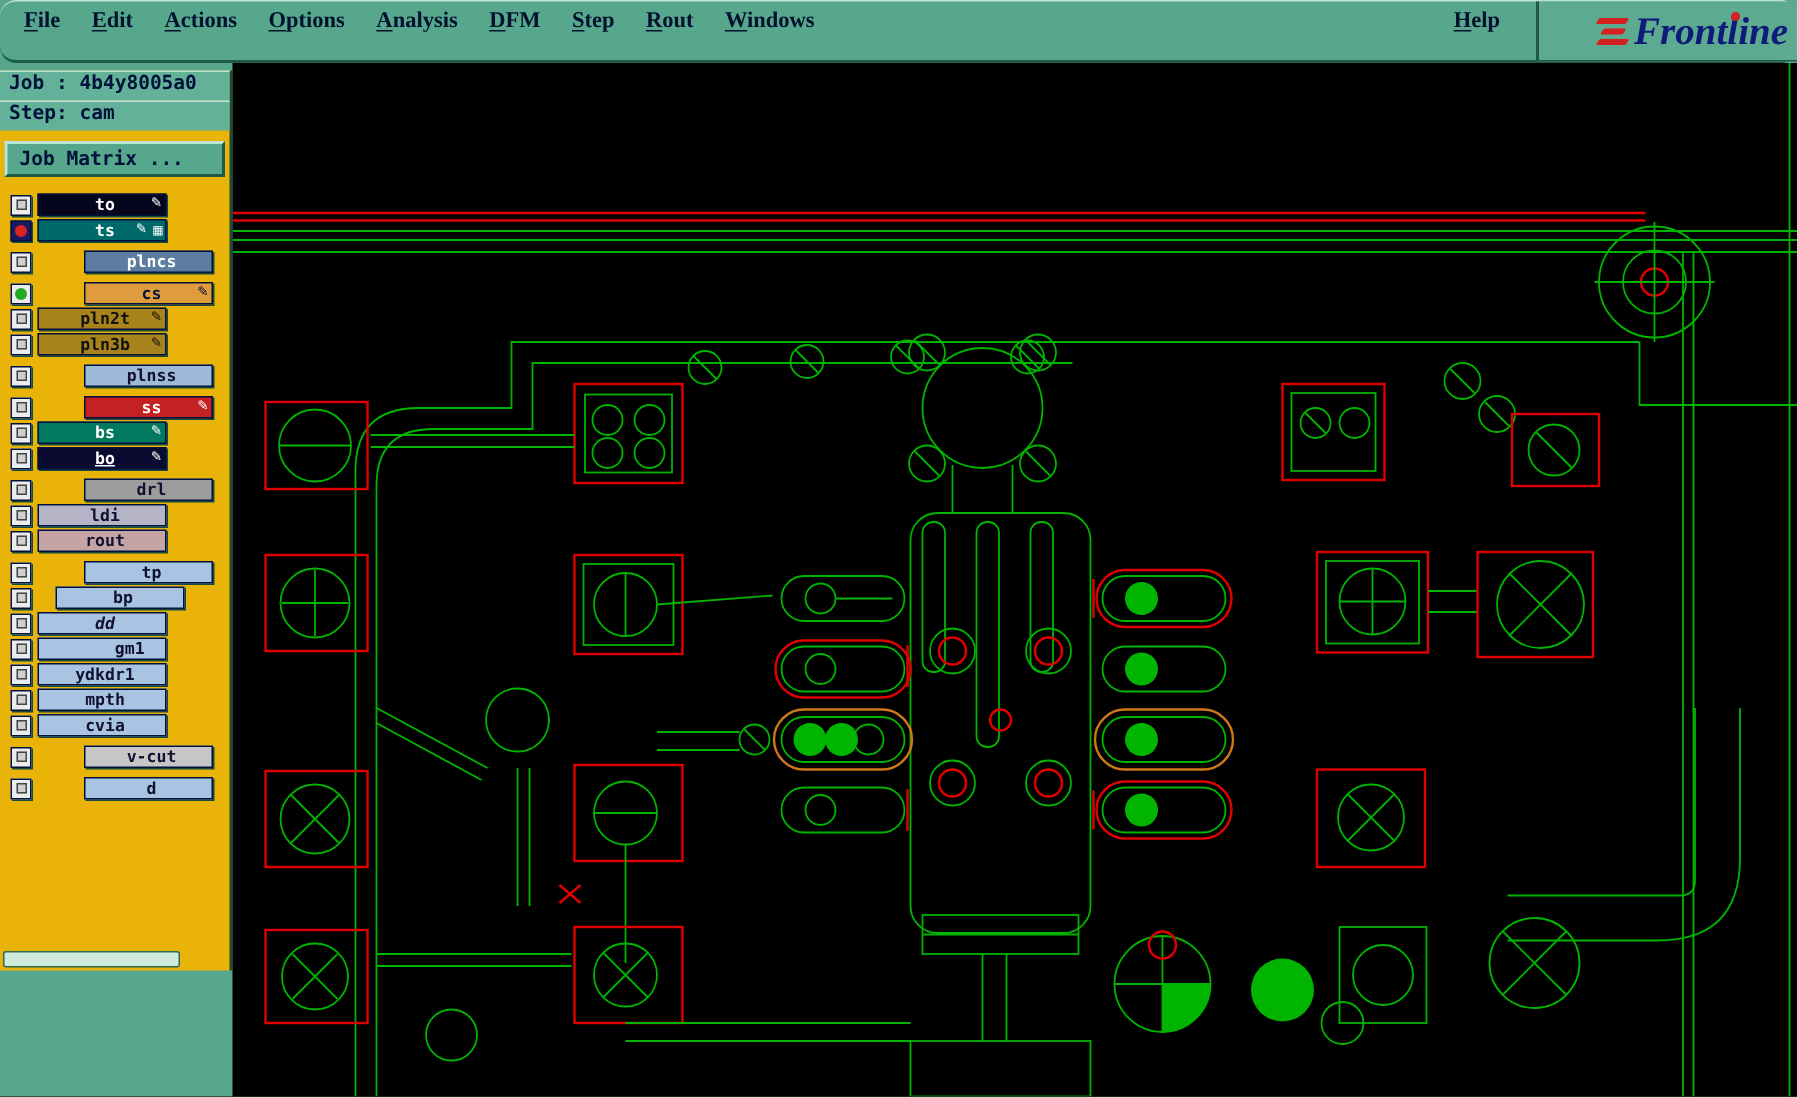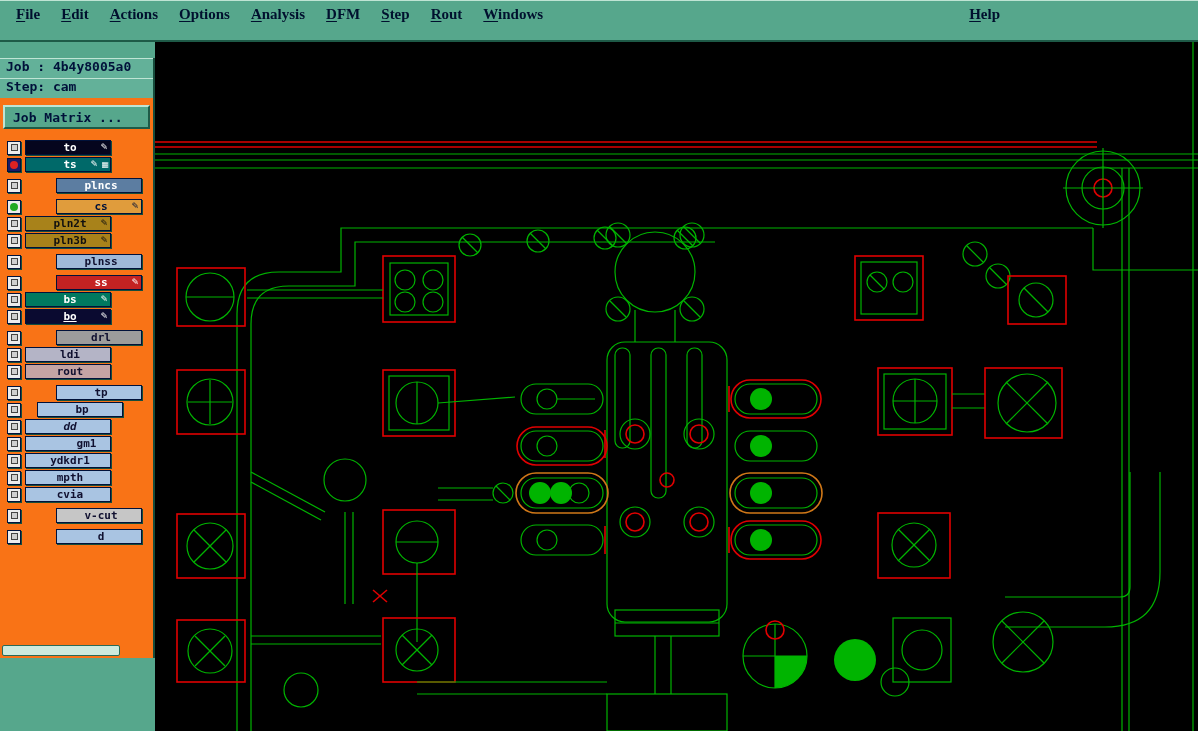--- a/index.html
+++ b/index.html
@@ -10,20 +10,21 @@
   }
   .app{position:absolute;inset:0;}
 
   
   .topbar{
     position:absolute;left:0;top:0;width:1198px;height:42px;
     background:#56a78c;
     border-top:1px solid #bfe4d4;
     border-bottom:2px solid #1e5a47;
     box-sizing:border-box;
+    border-radius:11px;
   }
   .menu-items{
     position:absolute;left:16px;top:5px;
     display:flex;gap:21px;
   }
   .menu-item{
     font:bold 15px "Liberation Serif",serif;
     color:#00102e;cursor:default;white-space:nowrap;
   }
   .menu-item .mn{text-decoration:underline;text-underline-offset:2px;}
@@ -51,22 +52,22 @@
     font:bold italic 26px "Liberation Serif",serif;
     color:#101a7a;letter-spacing:0px;position:relative;
   }
   .logo-dot{
     position:absolute;right:38px;top:7px;width:6px;height:6px;
     border-radius:50%;background:#d42020;
   }
 
   
   .sidebar{
-    position:absolute;left:0;top:58px;width:155px;height:600px;
-    background:#f97316;border-right:2px solid #164c3b;box-sizing:border-box;
+    position:absolute;left:0;top:47px;width:155px;height:600px;
+    background:#eab308;border-right:2px solid #164c3b;box-sizing:border-box;
   }
   .job-strip{
     height:19px;line-height:19px;padding-left:6px;
     font:bold 13px "DejaVu Sans Mono",monospace;color:#00113a;
     background:#63b199;border-top:1px solid #bfe4d4;
     white-space:pre;
   }
   .job-matrix{
     display:block;margin:7px 3px 9px 3px;width:147px;height:24px;
     font:bold 13px "DejaVu Sans Mono",monospace;color:#00113a;
@@ -128,20 +129,29 @@
         <div class="menu-item"><span class="mn">E</span>dit</div>
         <div class="menu-item"><span class="mn">A</span>ctions</div>
         <div class="menu-item"><span class="mn">O</span>ptions</div>
         <div class="menu-item"><span class="mn">A</span>nalysis</div>
         <div class="menu-item"><span class="mn">D</span>FM</div>
         <div class="menu-item"><span class="mn">S</span>tep</div>
         <div class="menu-item"><span class="mn">R</span>out</div>
         <div class="menu-item"><span class="mn">W</span>indows</div>
       </div>
     <div class="menu-help"><span class="mn">H</span>elp</div>
+    <div class="logo-panel">
+      <span class="logo-icon">
+          <i></i>
+          <i></i>
+          <i></i>
+        </span>
+      <span class="logo-text">Frontline</span>
+      <span class="logo-dot"></span>
+    </div>
   </div>
 
   <div class="sidebar">
     <div class="job-strip">Job : 4b4y8005a0</div>
     <div class="job-strip">Step: cam</div>
     <button class="job-matrix">Job Matrix ...</button>
     <div class="layer-list">
         <div class="layer-row">
           <div class="cb">
             <span class="sq"></span>

